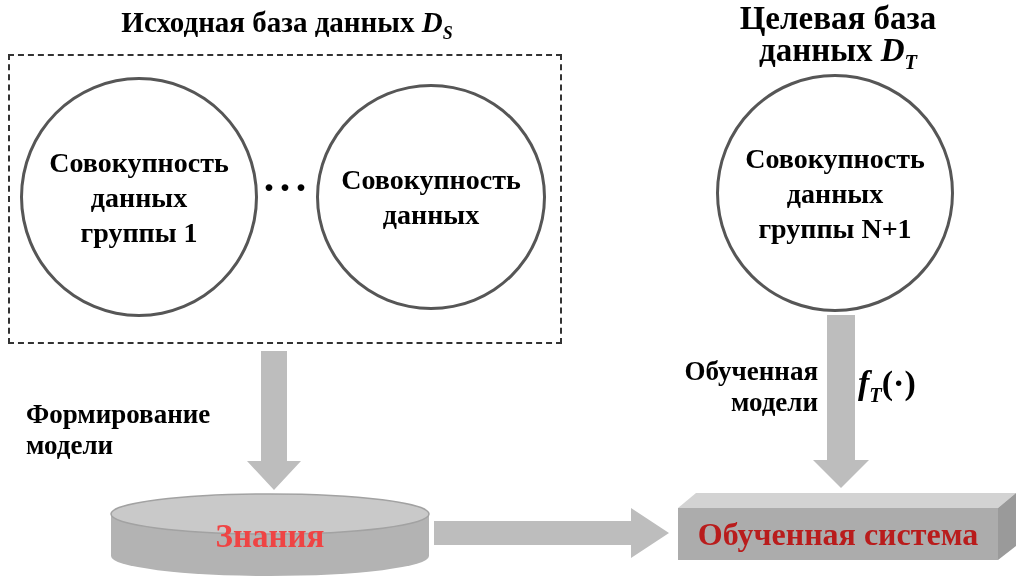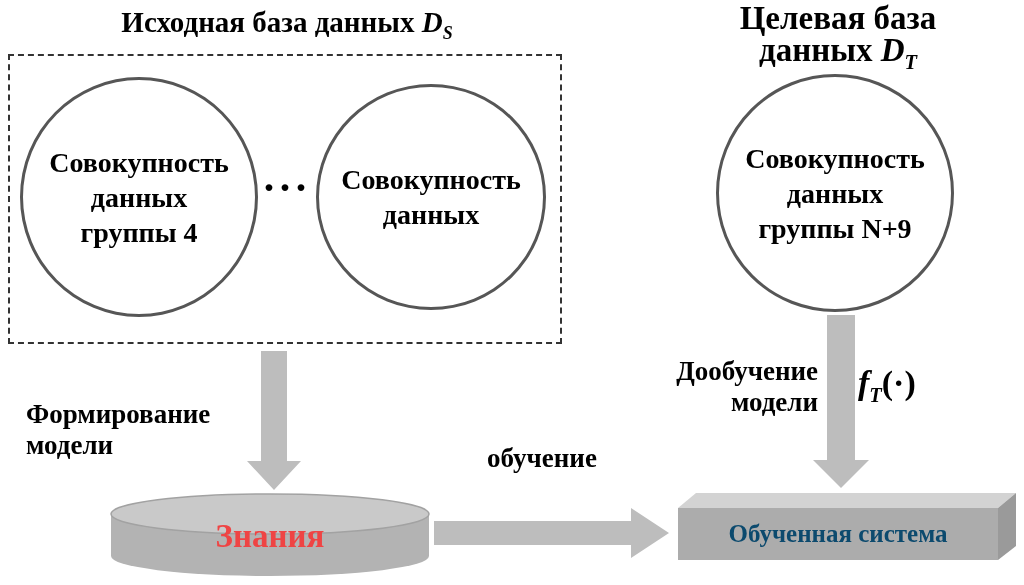--- a/index.html
+++ b/index.html
@@ -40,21 +40,21 @@
 
   
   .node-knowledge{
     left:111px;top:512px;width:318px;height:48px;
     display:flex;align-items:center;justify-content:center;
     color:#ef4444;font-weight:bold;font-size:33px;
   }
   .node-system{
     left:678px;top:508px;width:320px;height:52px;
     display:flex;align-items:center;justify-content:center;
-    color:#0c4a6e;font-weight:bold;font-size:25px;white-space:nowrap;
+    color:#b91c1c;font-weight:bold;font-size:32px;white-space:nowrap;
   }
 
   svg.layer{left:0;top:0;}
 </style>
 </head>
 <body>
 
 <div class="canvas">
 
   <svg class="abs layer" width="1024" height="585" viewBox="0 0 1024 585">
@@ -78,47 +78,46 @@
   <div class="abs tgt-title">
     <div>Целевая база</div>
     <div><span>данных </span><i>D</i><sub class="var-sub">T</sub></div>
   </div>
 
   <div class="abs dashed-box"></div>
 
   <div class="abs circle c1">
     <span>Совокупность</span>
     <span>данных</span>
-    <span>группы 4</span>
+    <span>группы 1</span>
   </div>
 
   <div class="abs dots">···</div>
 
   <div class="abs circle c2">
     <span>Совокупность</span>
     <span>данных</span>
   </div>
 
   <div class="abs circle c3">
     <span>Совокупность</span>
     <span>данных</span>
-    <span>группы N+9</span>
+    <span>группы N+1</span>
   </div>
 
   <div class="abs lbl lbl-form">
     <div>Формирование</div>
     <div>модели</div>
   </div>
 
   <div class="abs lbl lbl-transfer">
-    <div>обучение</div>
   </div>
 
   <div class="abs lbl lbl-finetune">
-    <div>Дообучение</div>
+    <div>Обученная</div>
     <div>модели</div>
   </div>
 
   <div class="abs lbl-f"><i>f</i><sub>T</sub><span>(·)</span></div>
 
   <div class="abs node-knowledge">Знания</div>
 
   <div class="abs node-system">Обученная система</div>
 
 </div>

